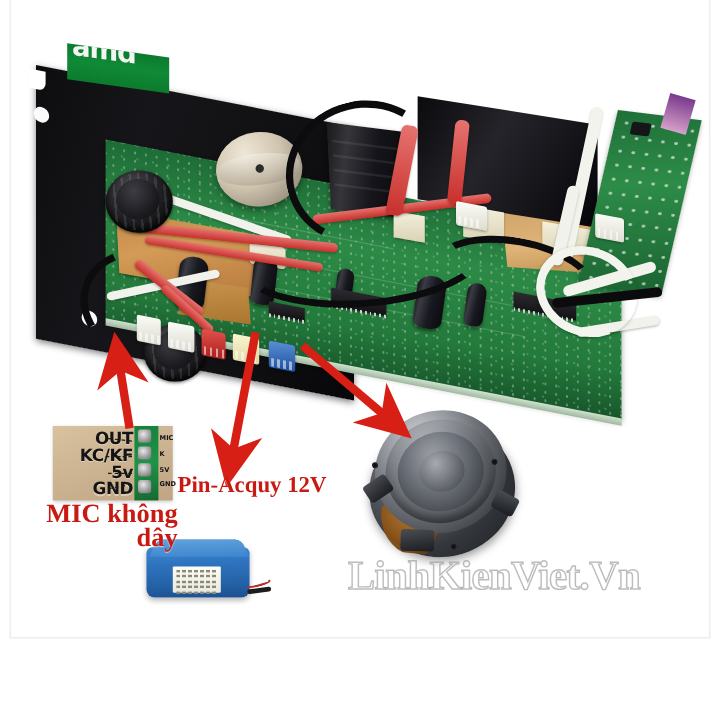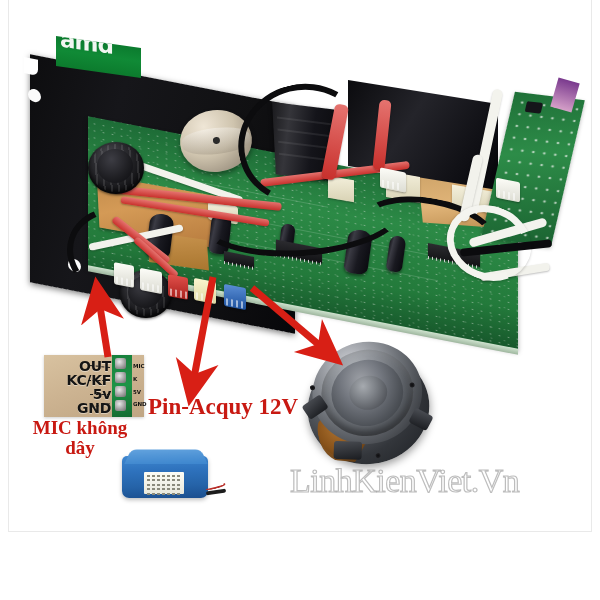--- a/index.html
+++ b/index.html
@@ -510,36 +510,36 @@
   
   .callout{
     position:absolute;
     font-family:"Liberation Serif", serif;
     font-weight:700;
     color:#c81912;
     text-shadow:0 1px 1px rgba(255,255,255,.7);
     white-space:nowrap;
   }
   .callout.mic-cap{
-    left:24px; top:418px; width:112px;
-    font-size:19px; text-align:center; line-height:20px;
+    left:36px; top:418px; width:112px;
+    font-size:22px; text-align:right; line-height:20px;
     white-space:normal;
   }
   .callout.battery-cap{
-    left:148px; top:394px; font-size:23px;
+    left:148px; top:394px; font-size:19px;
   }
   .callout.speaker-cap{
     left:322px; top:455px; font-size:19px;
   }
 
   
   .watermark{
     position:absolute; left:290px; top:462px;
     font-family:"Liberation Serif", serif;
-    font-weight:400; font-size:34px;
+    font-weight:700; font-size:34px;
     color:rgba(255,255,255,0);
     -webkit-text-stroke:1.2px rgba(148,148,148,.62);
     letter-spacing:-0.5px;
     white-space:nowrap;
   }
 </style>
 </head>
 <body>
 
 <div id="stage">

